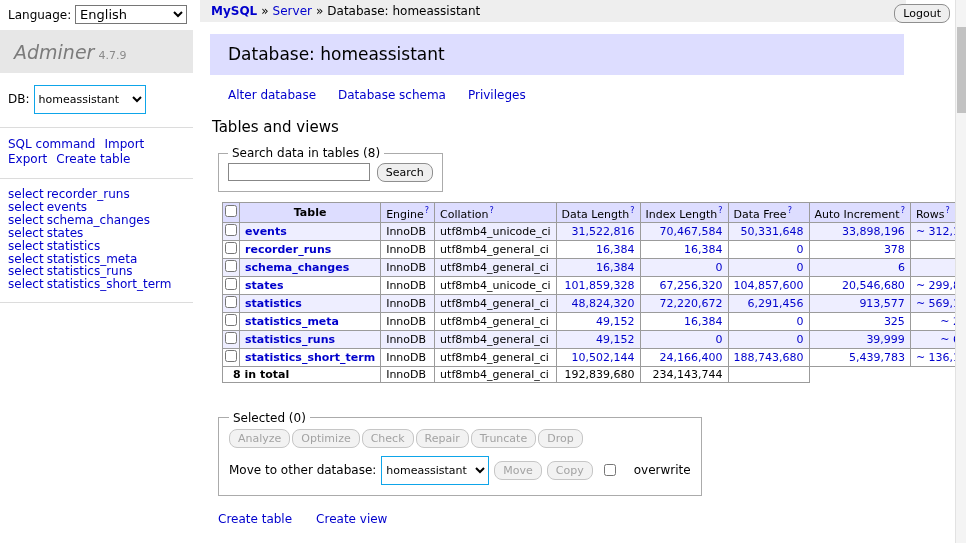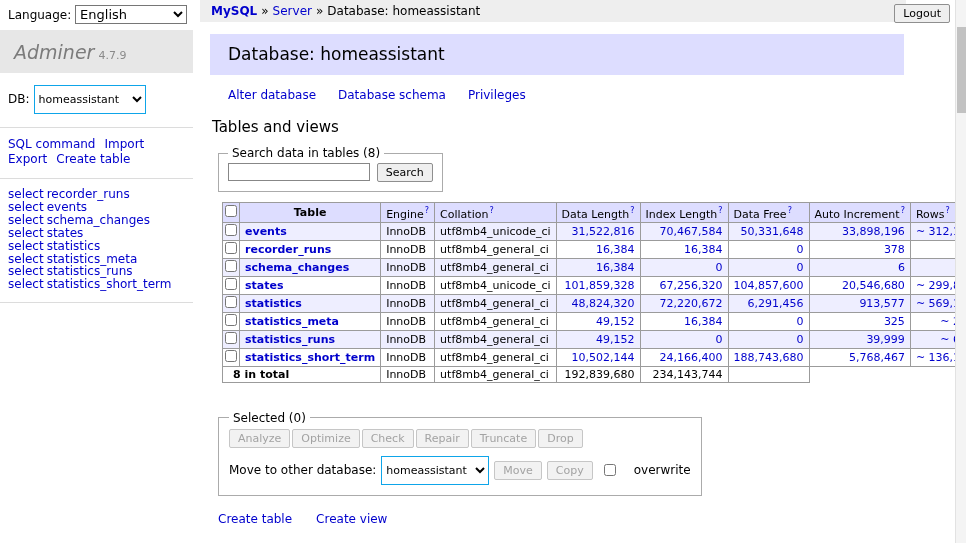--- a/index.html
+++ b/index.html
@@ -18,21 +18,21 @@
     position:absolute; left:200px; top:0; width:706px; height:22px;
     background:#eeeeee; line-height:22px; padding-left:11px; white-space:nowrap;
   }
   #breadcrumb .bc-first { font-weight:bold; }
   #breadcrumb .sep { color:#000; margin:0 4px; }
   #logout {
     position:absolute; top:4px; right:16px;
   }
   button {
     font-family:"DejaVu Sans", sans-serif; font-size:11px;
-    background:#efefef; border:1px solid #8f8f8f; border-radius:2px;
+    background:#efefef; border:1px solid #8f8f8f; border-radius:8px;
     padding:2px 8px; color:#000; line-height:13px;
   }
   button:disabled { color:#a3a3a3; border-color:#c6c6c6; background:#f2f2f2; }
   select {
     font-family:"DejaVu Sans", sans-serif; font-size:11px;
     border:1px solid #0ea5e9; background:#fff; height:29px;
   }
   input[type="text"] {
     font-family:"DejaVu Sans", sans-serif; font-size:12px;
     border:1px solid #878787; height:18px; padding:1px 3px; background:#fff;
@@ -253,21 +253,21 @@
 
   </tr>
         <tr>
     <td class="check"><input type="checkbox" style=""></td>
     <th class="tname"><a href="#">statistics_short_term</a></th>
     <td>InnoDB</td>
     <td>utf8mb4_general_ci</td>
     <td class="num"><a href="#">10,502,144</a></td>
     <td class="num"><a href="#">24,166,400</a></td>
     <td class="num"><a href="#">188,743,680</a></td>
-    <td class="num"><a href="#">5,768,467</a></td>
+    <td class="num"><a href="#">5,439,783</a></td>
     <td class="num"><a href="#">~ 136,108</a></td>
 
   </tr>
       </tbody>
     <tbody>
       <tr class="total">
         <td colspan="2" class="total-label">8 in total</td>
         <td>InnoDB</td>
         <td>utf8mb4_general_ci</td>
         <td class="num">192,839,680</td>

